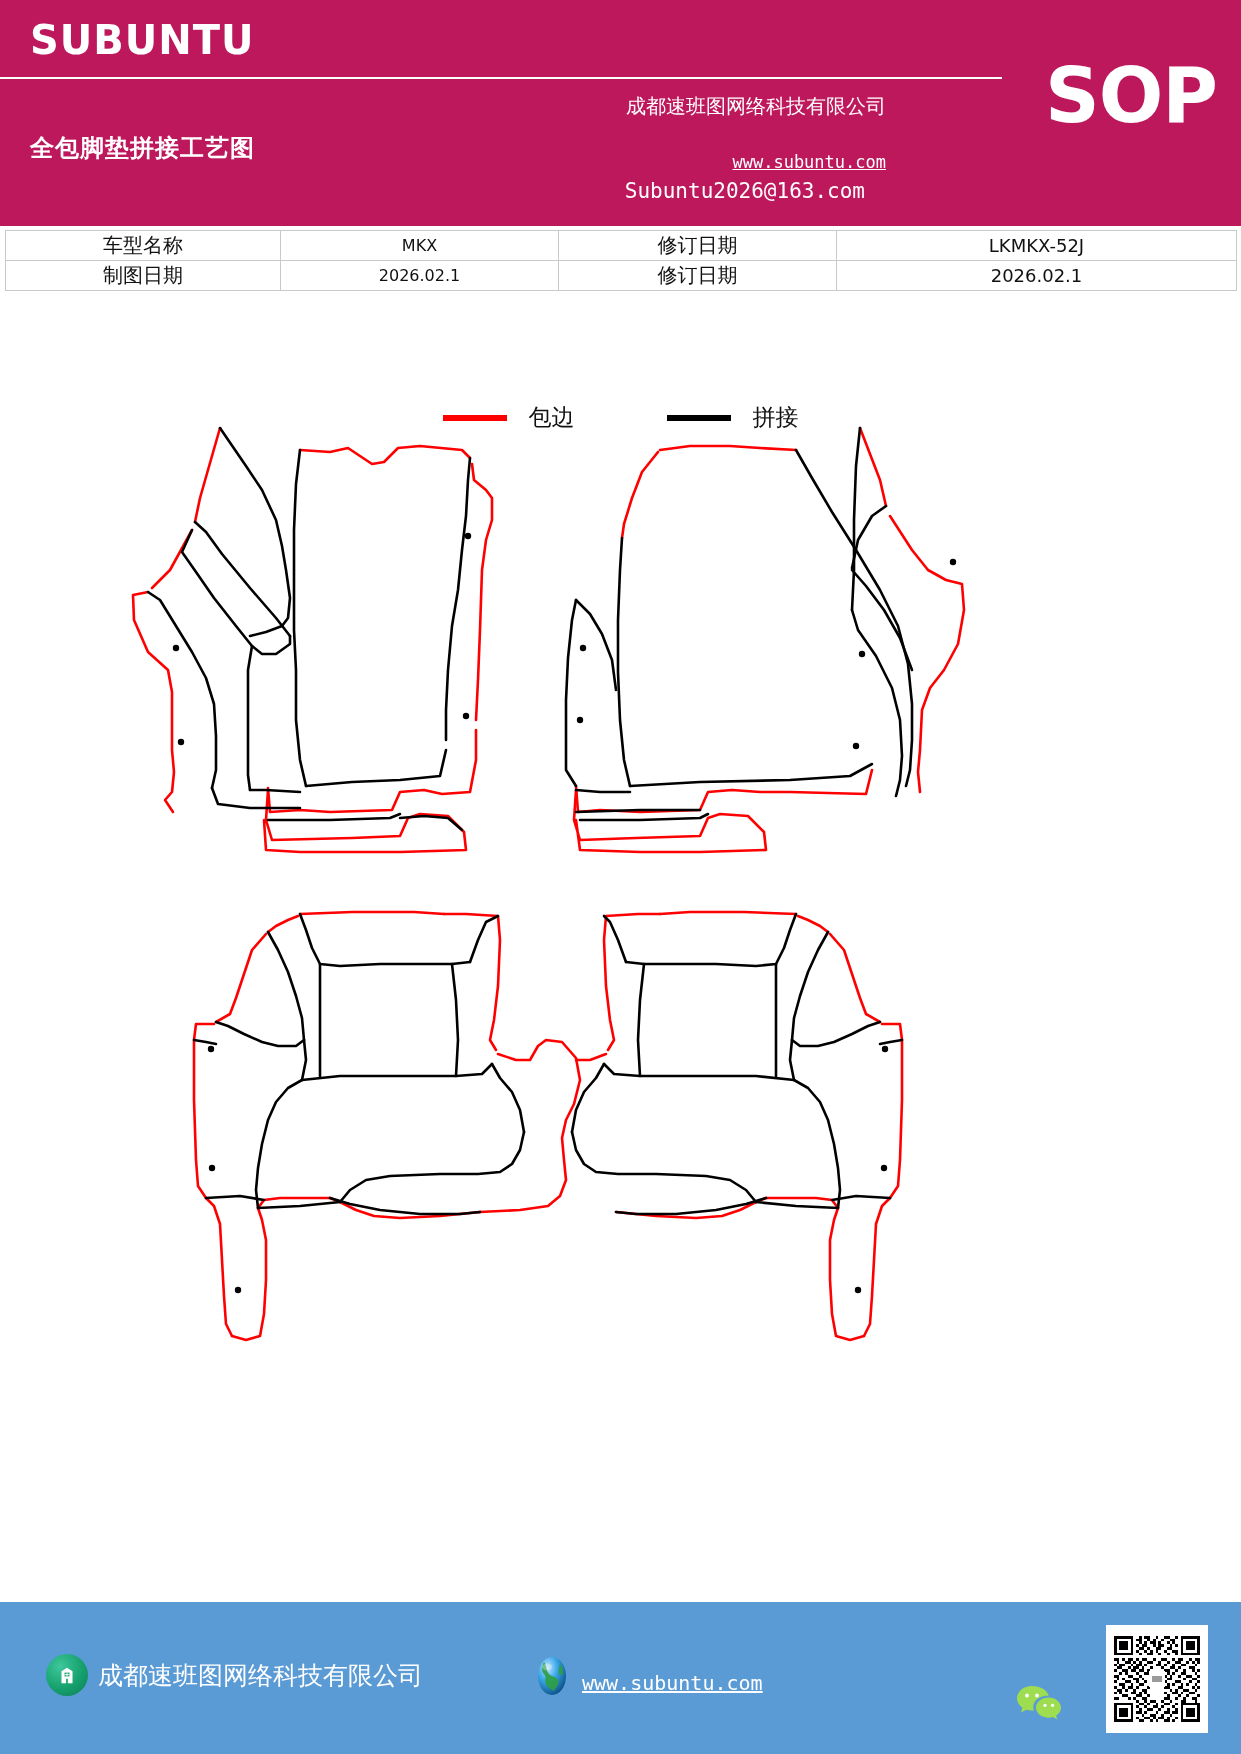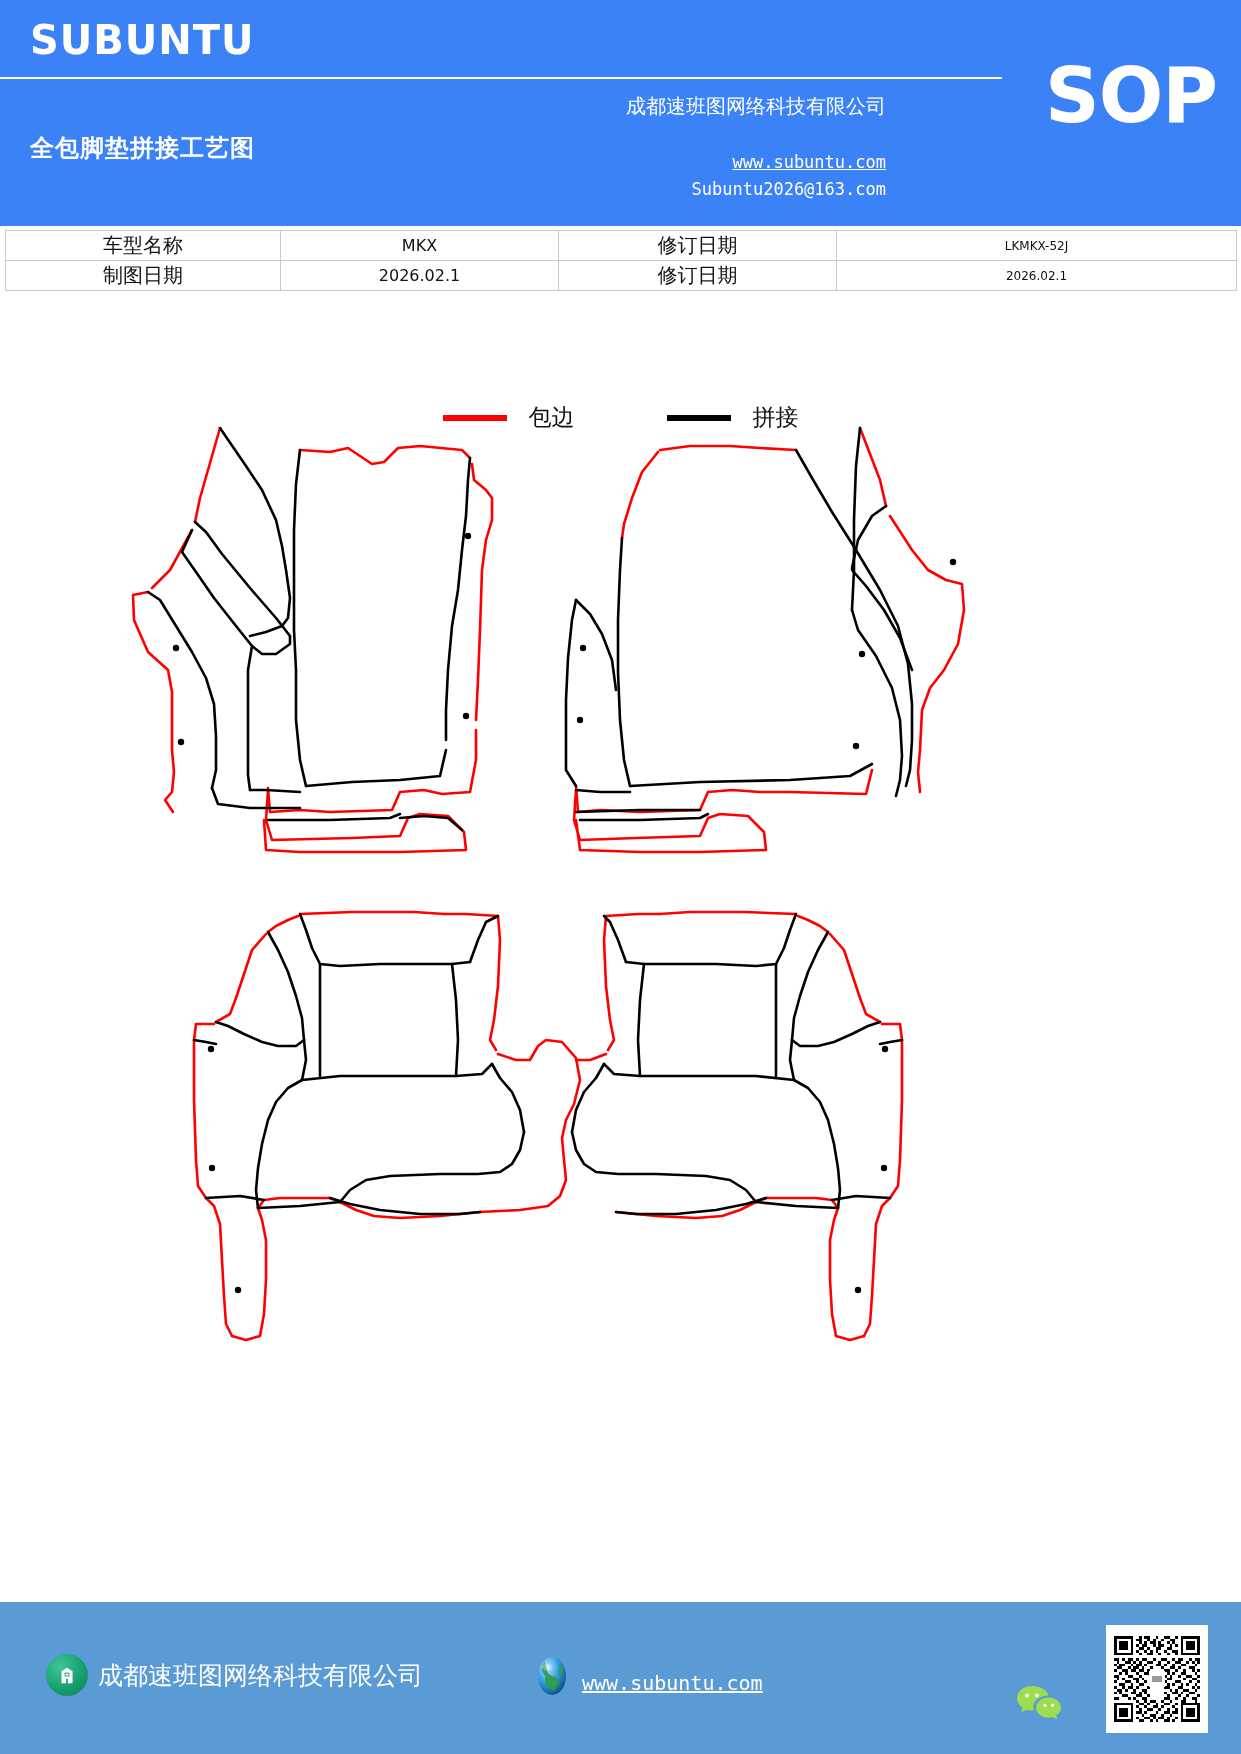--- a/index.html
+++ b/index.html
@@ -16,21 +16,21 @@
     height: 1754px;
     background: #ffffff;
   }
 
   
   .header {
     position: absolute;
     left: 0; top: 0;
     width: 1241px;
     height: 226px;
-    background: #3b82f6;
+    background: #be185d;
   }
   .brand-logo {
     position: absolute;
     left: 30px; top: 20px;
     font-family: "DejaVu Sans", sans-serif;
     font-weight: bold;
     font-size: 40px;
     letter-spacing: 1px;
     color: #ffffff;
     line-height: 1;
@@ -63,22 +63,22 @@
     position: absolute;
     right: 355px; top: 152px;
     font-size: 17px;
     color: #ffffff;
     text-decoration: underline;
     white-space: nowrap;
     font-family: "DejaVu Sans Mono", monospace;
   }
   .site-mail {
     position: absolute;
-    right: 355px; top: 179px;
-    font-size: 17px;
+    right: 376px; top: 179px;
+    font-size: 21px;
     color: #ffffff;
     white-space: nowrap;
     font-family: "DejaVu Sans Mono", monospace;
   }
   .sop-badge {
     position: absolute;
     right: 24px; top: 58px;
     font-family: "DejaVu Sans", sans-serif;
     font-weight: bold;
     font-size: 76px;
@@ -99,21 +99,21 @@
     border: 1px solid #c9c9c9;
     height: 30px;
     text-align: center;
     vertical-align: middle;
     font-size: 20px;
     color: #111111;
   }
   .info-table td.label { font-family: "Liberation Serif", serif; width: 275px; }
   .info-table td.value { font-family: "DejaVu Sans", sans-serif; font-size: 16px; width: 278px; }
   .info-table td.label2 { font-family: "Liberation Serif", serif; width: 278px; }
-  .info-table td.value2 { font-family: "DejaVu Sans", sans-serif; font-size: 12px; width: 400px; margin-top: 42px; }
+  .info-table td.value2 { font-family: "DejaVu Sans", sans-serif; font-size: 18px; width: 400px; margin-top: 42px; }
 
   
   .legend {
     position: absolute;
     left: 0; top: 402px;
     width: 1241px;
     display: flex;
     justify-content: center;
     align-items: center;
     gap: 92px;

